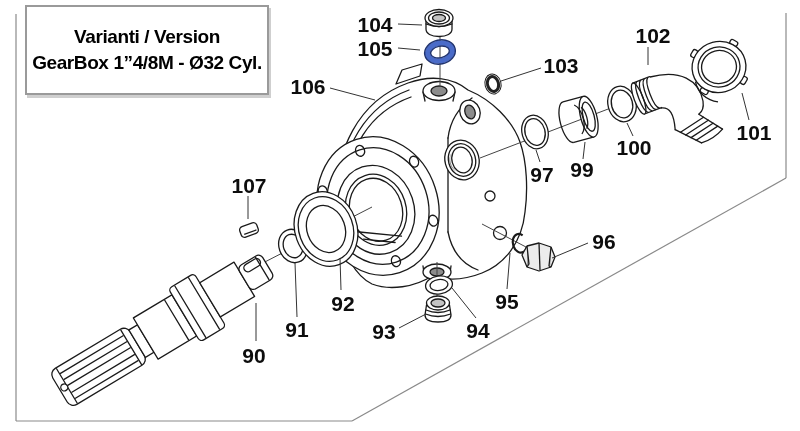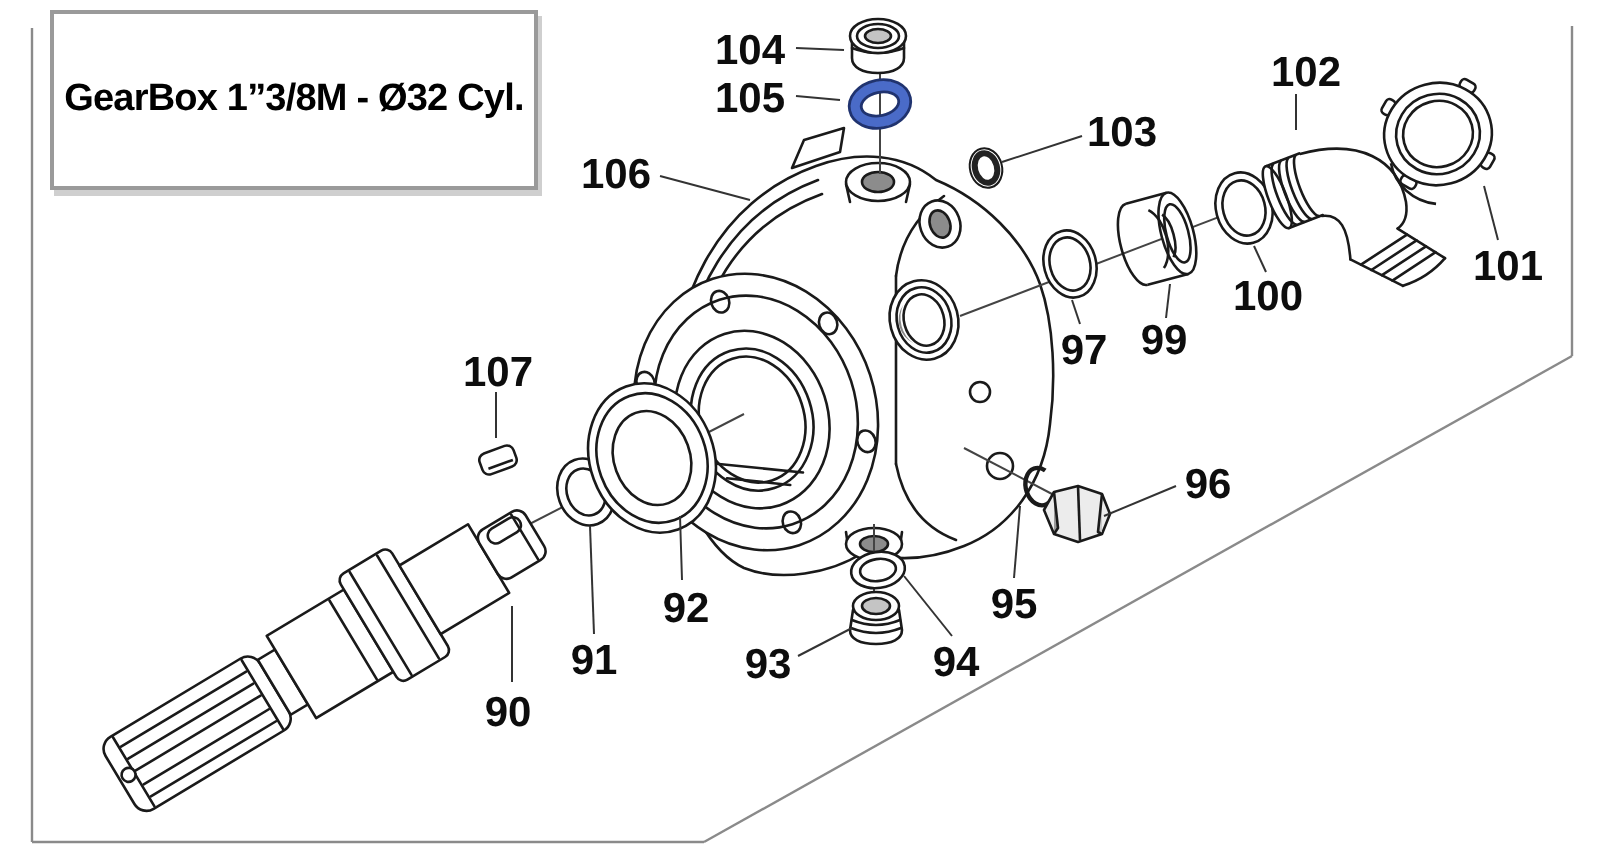--- a/index.html
+++ b/index.html
@@ -11,21 +11,22 @@
             border:2px solid #9a9a9a;box-shadow:2px 3px 0 #cfcfcf;
             display:flex;flex-direction:column;justify-content:center;text-align:center;
             font-weight:bold;font-size:19px;line-height:26px;letter-spacing:-0.4px;color:#000;z-index:5;}
 </style>
 </head>
 <body>
 
 <div id="stage">
 
   <div class="info-box">
-    <div>GearBox 1”3/8M - Ø32 Cyl.</div>
+    <div>Varianti / Version</div>
+    <div>GearBox 1”4/8M - Ø32 Cyl.</div>
   </div>
 
   <svg width="800" height="431" viewBox="0 0 800 431">
 
     <g stroke="#8a8a8a" stroke-width="1.2" fill="none">
       <line x1="16" y1="14" x2="16" y2="421"></line>
       <line x1="16" y1="421" x2="352" y2="421"></line>
       <line x1="352" y1="421" x2="786" y2="178"></line>
       <line x1="786" y1="178" x2="786" y2="13"></line>
     </g>

